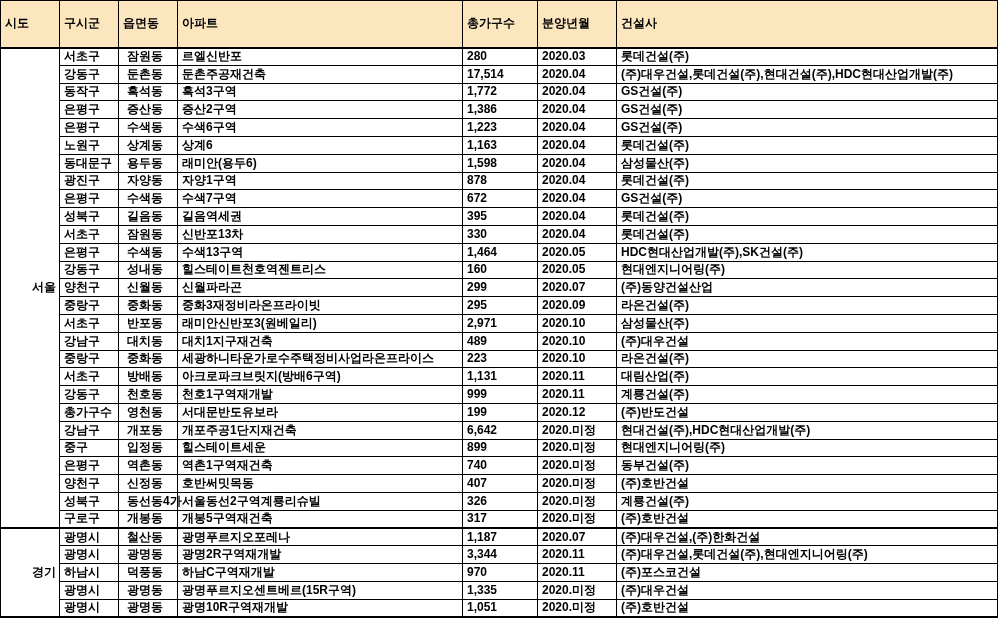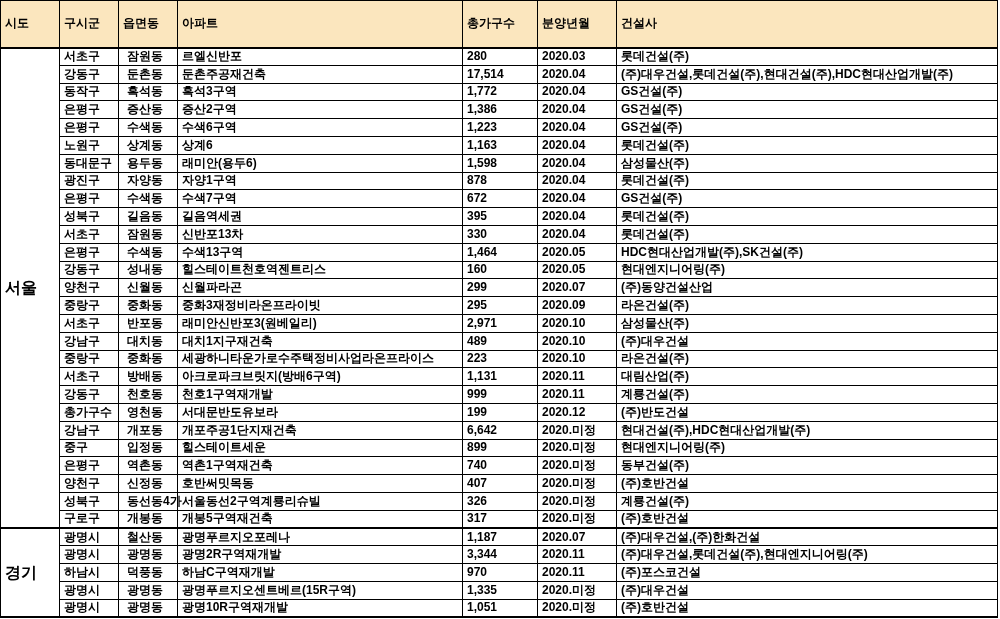--- a/index.html
+++ b/index.html
@@ -9,21 +9,21 @@
   table{border-collapse:collapse;table-layout:fixed;width:997px;height:618px;}
   th,td{box-sizing:border-box;font-size:12px;font-weight:bold;
         white-space:nowrap;overflow:hidden;line-height:1.1;}
   thead th{height:47px;background:var(--header-bg,#fbe6be);
            border:1px solid var(--border,#000);border-bottom:2px solid var(--border,#000);
            text-align:left;padding:2px 3px 2px 4px;vertical-align:middle;}
   tbody td{border:1px solid var(--border,#000);background:var(--row-bg,#fff);
            padding:1px 3px 1px 4px;vertical-align:middle;height:17.8px;}
   tbody td.c-town{overflow:visible;padding-left:8px;}
   tbody td.num{text-align:left;padding-right:7px;}
-  tbody td.region-cell{text-align:left;vertical-align:middle;font-size:16px;}
+  tbody td.region-cell{text-align:right;vertical-align:middle;font-size:12px;}
   tbody tr.section-start td{border-top:2px solid var(--border,#000);}
   table{border-bottom:2px solid var(--border,#000);}
 </style>
 </head>
 <body>
 
 <table>
   <colgroup>
     <col style="width:59px">
       <col style="width:59px">

